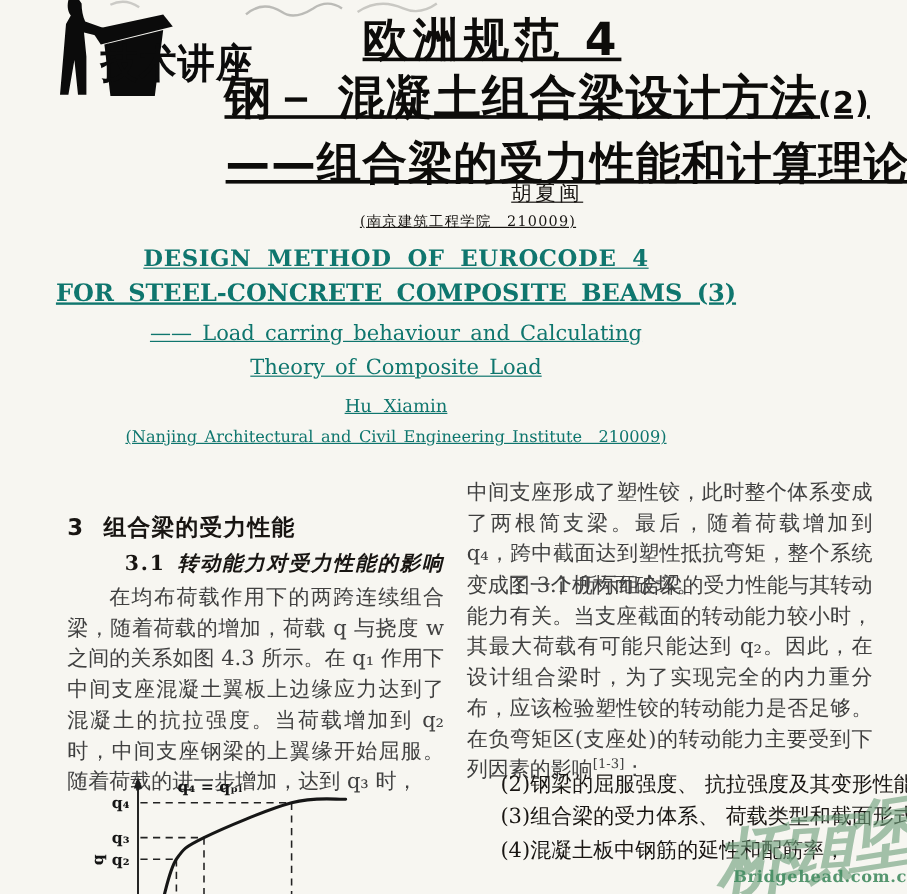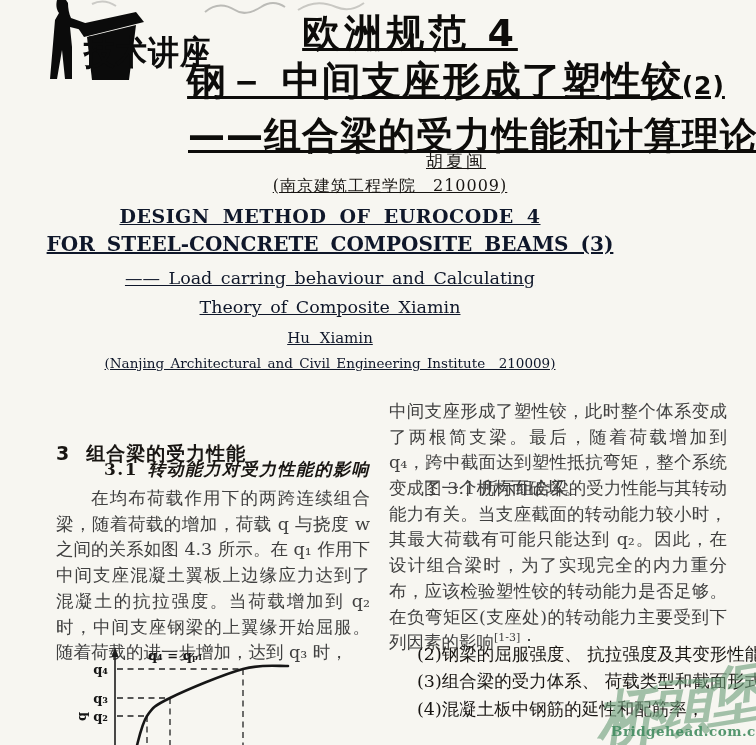--- a/index.html
+++ b/index.html
@@ -20,31 +20,31 @@
     white-space:nowrap;transform:scaleY(1.08);
   }
   #scribbles{left:0;top:0;width:756px;height:40px;pointer-events:none;}
   
   .cn-sans{font-family:"DejaVu Sans","Liberation Sans",sans-serif;font-weight:bold;color:#0d0c0a;}
   #cn-title1{left:110px;top:8px;width:600px;font-size:38px;letter-spacing:4px;}
   #cn-title2{left:156px;top:54px;width:600px;font-size:39px;letter-spacing:1px;white-space:nowrap;}
   #cn-title2 .suffix{font-size:25px;font-weight:bold;}
   #cn-subtitle{left:173px;top:111px;width:600px;font-size:37px;letter-spacing:1px;}
   #cn-author{left:156px;top:150px;width:600px;font-size:17px;letter-spacing:3px;}
-  #cn-affiliation{left:90px;top:176px;width:600px;font-size:16px;letter-spacing:1px;}
-  .en{font-family:"DejaVu Serif","Liberation Serif",serif;color:#0f172a;}
+  #cn-affiliation{left:90px;top:176px;width:600px;font-size:12px;letter-spacing:1px;}
+  .en{font-family:"DejaVu Serif","Liberation Serif",serif;color:#0f766e;}
   #en-title1{left:30px;top:205px;width:600px;font-size:19px;font-weight:bold;word-spacing:6px;letter-spacing:.5px;}
   #en-title2{left:30px;top:232px;width:600px;font-size:20px;font-weight:bold;word-spacing:5px;}
   #en-sub1{left:30px;top:268px;width:600px;font-size:17.5px;word-spacing:3px;}
   #en-sub2{left:30px;top:297px;width:600px;font-size:17.5px;word-spacing:3px;}
   #en-author{left:30px;top:329px;width:600px;font-size:15px;word-spacing:5px;}
   #en-affiliation{left:30px;top:355px;width:600px;font-size:13.5px;word-spacing:2px;}
   
   #sec-heading{left:56px;top:427px;font-family:"DejaVu Sans","Liberation Sans",sans-serif;
-    font-weight:bold;font-size:19px;letter-spacing:1px;margin-top:14px;}
+    font-weight:bold;font-size:19px;letter-spacing:1px;}
   #sec-heading .no{margin-right:16px;}
   #subsec-heading{left:56px;top:458px;font-size:17px;font-weight:600;font-style:italic;letter-spacing:1.5px;margin-left:48px;}
   #subsec-heading .no{font-style:normal;font-weight:bold;margin-right:10px;}
   .body-text{font-size:17.5px;line-height:25.7px;text-align:justify;color:#404040;}
   #left-para{left:56px;top:486px;width:314px;text-indent:2em;}
   #right-para1{left:389px;top:399px;width:338px;}
   #right-para2{left:389px;top:476px;width:338px;text-indent:2em;}
   #right-para2 sup{font-size:11px;line-height:0;}
   #right-list{left:389px;top:641px;width:345px;font-size:17.5px;line-height:27.4px;}
   #right-list .li{text-indent:1.6em;white-space:nowrap;}
@@ -79,30 +79,30 @@
       <path d="M40,0 L31,0 C30,4 30,9 33,13 L29,20 L27,44 L24,79 L31,79 L36,50 L39,79 L46,79 L46,47 L44,27 L60,31 L62,24 L45,18 C43,14 42,8 42,3 Z"></path>
       <polygon points="50,25 110,12 118,22 58,37"></polygon>
       <polygon points="61,37 110,25 103,80 66,80"></polygon>
     </g>
   </svg>
   <span id="logo-label">技术讲座</span>
 </div>
 
 <div id="cn-title1" class="abs ctr cn-sans">欧洲规范 4</div>
 <div id="cn-title2" class="abs ctr cn-sans">
-  <span>钢－ 中间支座形成了塑性铰</span><span class="suffix">(2)</span>
+  <span>钢－ 混凝土组合梁设计方法</span><span class="suffix">(2)</span>
 </div>
 <div id="cn-subtitle" class="abs ctr cn-sans">——组合梁的受力性能和计算理论</div>
 <div id="cn-author" class="abs ctr">胡夏闽</div>
 <div id="cn-affiliation" class="abs ctr">(南京建筑工程学院　210009)</div>
 
 <div id="en-title1" class="abs ctr en">DESIGN METHOD OF EUROCODE 4</div>
 <div id="en-title2" class="abs ctr en">FOR STEEL-CONCRETE COMPOSITE BEAMS (3)</div>
 <div id="en-sub1" class="abs ctr en">—— Load carring behaviour and Calculating</div>
-<div id="en-sub2" class="abs ctr en">Theory of Composite Xiamin</div>
+<div id="en-sub2" class="abs ctr en">Theory of Composite Load</div>
 <div id="en-author" class="abs ctr en">Hu Xiamin</div>
 <div id="en-affiliation" class="abs ctr en">(Nanjing Architectural and Civil Engineering Institute　210009)</div>
 
 <div id="sec-heading" class="abs">
   <span class="no">3</span><span>组合梁的受力性能</span>
 </div>
 <div id="subsec-heading" class="abs">
   <span class="no">3.1</span><span>转动能力对受力性能的影响</span>
 </div>
 <div id="left-para" class="abs body-text">在均布荷载作用下的两跨连续组合梁，随着荷载的增加，荷载 q 与挠度 w 之间的关系如图 4.3 所示。在 q₁ 作用下中间支座混凝土翼板上边缘应力达到了混凝土的抗拉强度。当荷载增加到 q₂ 时，中间支座钢梁的上翼缘开始屈服。随着荷载的进一步增加，达到 q₃ 时，</div>

